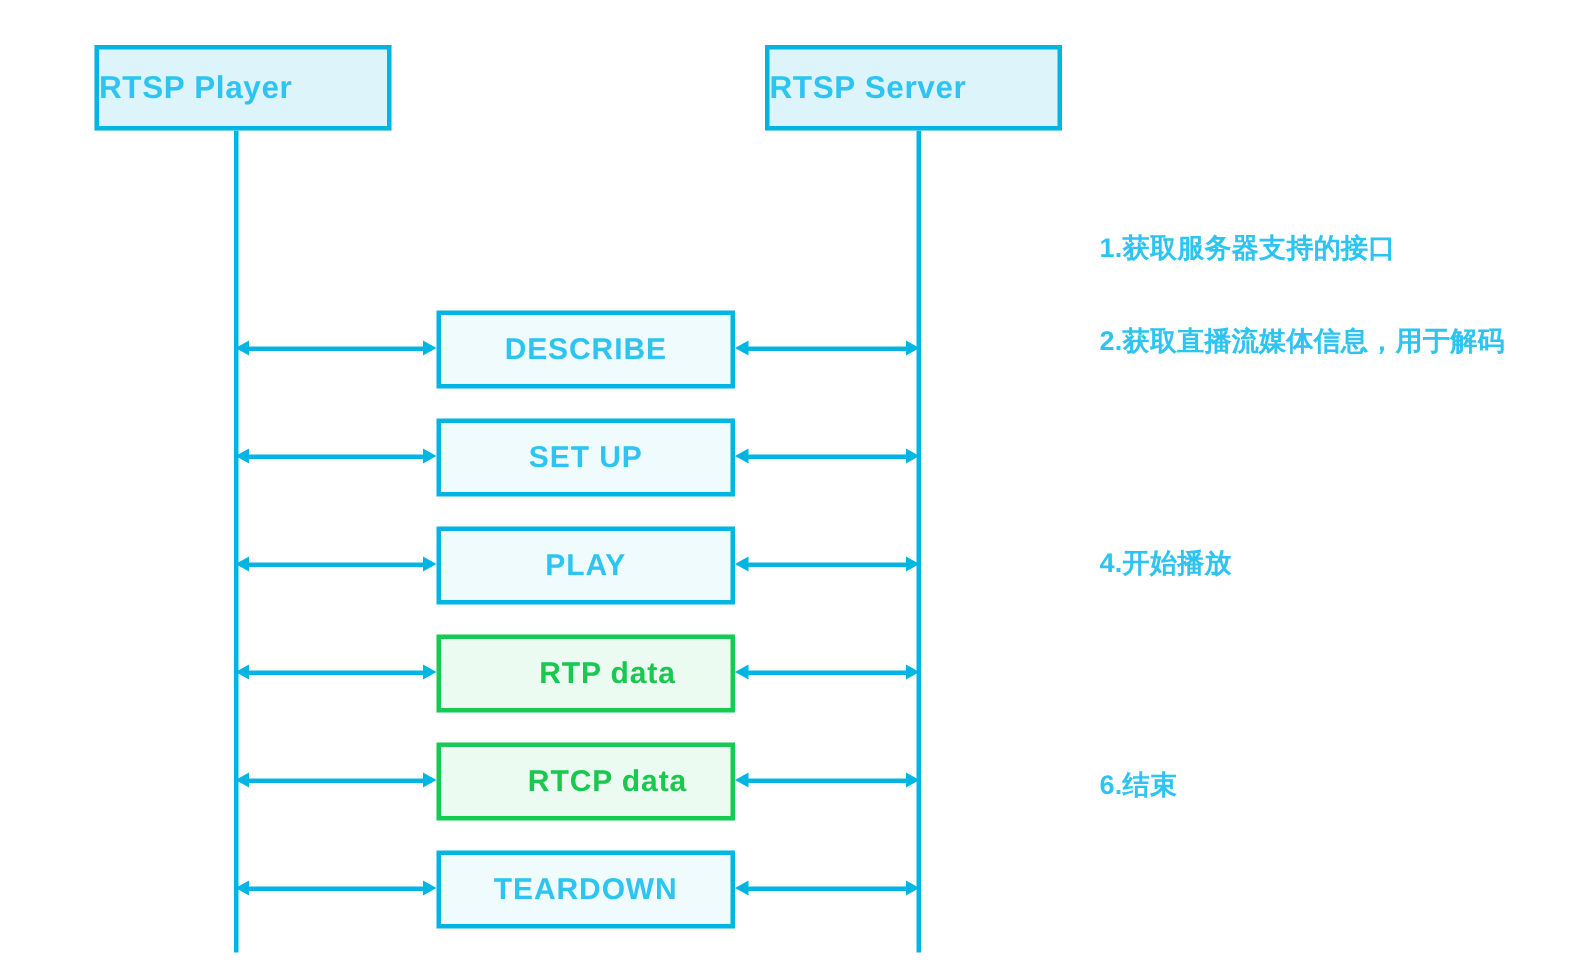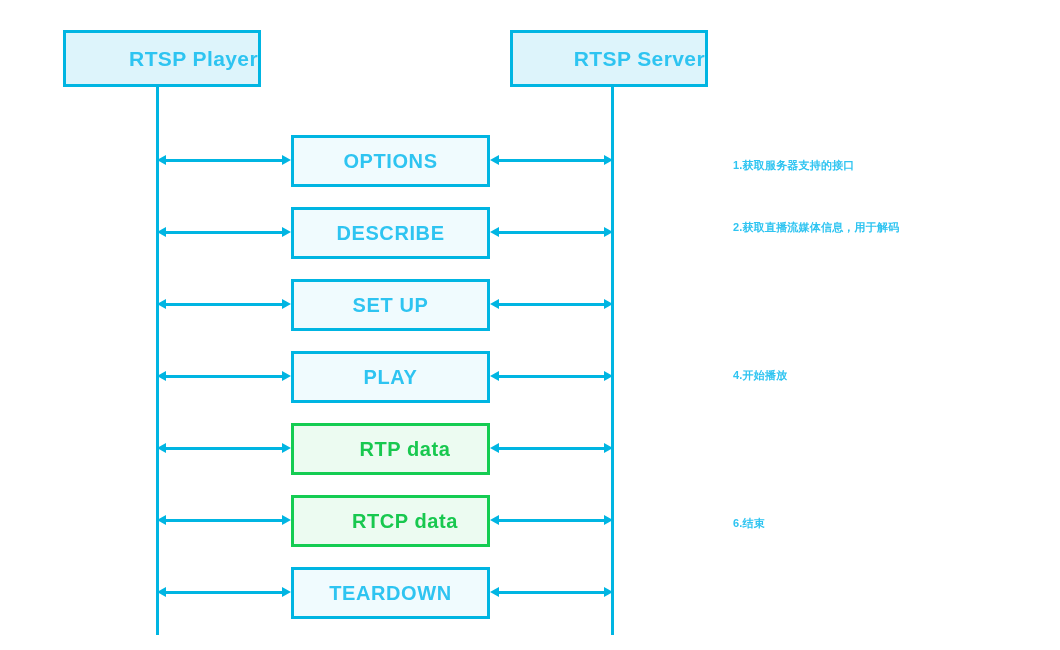--- a/index.html
+++ b/index.html
@@ -33,21 +33,21 @@
   #lifeline-server { left: 611px; top: 87px; height: 548px; }
 
   
   .actor-box {
     position: absolute;
     box-sizing: border-box;
     border: 3px solid #00b5e2;
     background: #ddf4fb;
     display: flex;
     align-items: center;
-    justify-content: flex-end;
+    justify-content: flex-start;
     height: 57px;
   }
   .actor-label {
     font-size: 21px;
     font-weight: bold;
     color: #2ec4f1;
     letter-spacing: 0.4px;
     white-space: nowrap;
   }
   #actor-player { left: 63px; top: 30px; width: 198px; }
@@ -122,56 +122,41 @@
   }
   .arrow-left  { left: 157px; width: 134px; }
   .arrow-right { left: 490px; width: 123px; }
 
   
   .annotation {
     position: absolute;
     left: 733px;
     width: 300px;
     color: #2ec4f1;
-    font-size: 11px;
+    font-size: 18px;
     font-weight: bold;
     line-height: 30px;
     letter-spacing: 0.2px;
   }
 </style>
 </head>
 <body>
 
 <div id="diagram-root">
 
   <div class="lifeline" id="lifeline-player"></div>
   <div class="lifeline" id="lifeline-server"></div>
 
   <div class="actor-box" id="actor-player">
     <span class="actor-label">RTSP Player</span>
   </div>
   <div class="actor-box" id="actor-server">
     <span class="actor-label">RTSP Server</span>
   </div>
 
-  <div class="msg-row" style="top: 135px;">
-    <div class="arrow arrow-left">
-      <span class="head left"></span>
-      <span class="shaft"></span>
-      <span class="head right"></span>
-    </div>
-    <div class="msg-box blue">
-      <span class="msg-label">OPTIONS</span>
-    </div>
-    <div class="arrow arrow-right">
-      <span class="head left"></span>
-      <span class="shaft"></span>
-      <span class="head right"></span>
-    </div>
-  </div>
 
   <div class="msg-row" style="top: 207px;">
     <div class="arrow arrow-left">
       <span class="head left"></span>
       <span class="shaft"></span>
       <span class="head right"></span>
     </div>
     <div class="msg-box blue">
       <span class="msg-label">DESCRIBE</span>
     </div>

